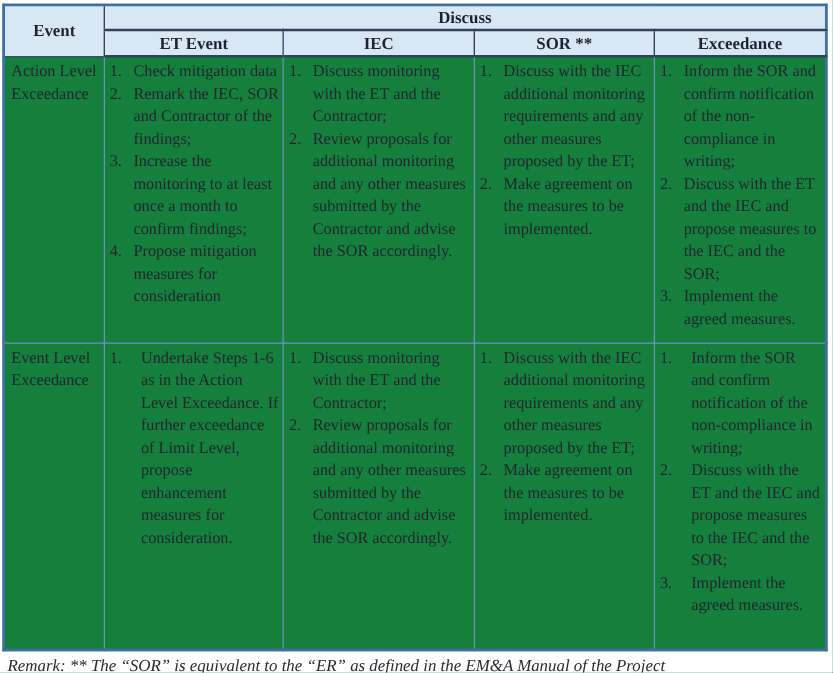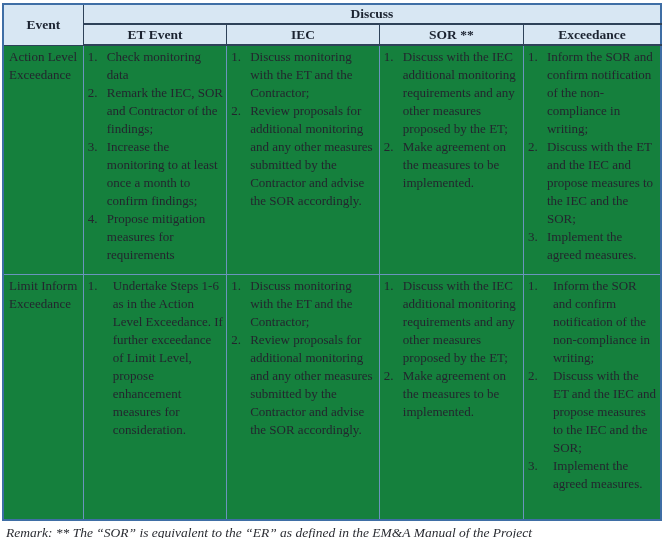--- a/index.html
+++ b/index.html
@@ -93,33 +93,33 @@
         <th>SOR **</th>
         <th>Exceedance</th>
       </tr>
     </thead>
     <tbody>
         <tr>
           <td class="event-cell">Action Level Exceedance</td>
           <td class="action-cell">
             <div class="li">
               <span class="num">1.</span>
-              <span class="txt">Check monitoring data</span>
+              <span class="txt">Check mitigation data</span>
             </div>
             <div class="li">
               <span class="num">2.</span>
               <span class="txt">Remark the IEC, SOR and Contractor of the findings;</span>
             </div>
             <div class="li">
               <span class="num">3.</span>
               <span class="txt">Increase the monitoring to at least once a month to confirm findings;</span>
             </div>
             <div class="li">
               <span class="num">4.</span>
-              <span class="txt">Propose mitigation measures for requirements</span>
+              <span class="txt">Propose mitigation measures for consideration</span>
             </div>
           </td>
           <td class="action-cell">
             <div class="li">
               <span class="num">1.</span>
               <span class="txt">Discuss monitoring with the ET and the Contractor;</span>
             </div>
             <div class="li">
               <span class="num">2.</span>
               <span class="txt">Review proposals for additional monitoring and any other measures submitted by the Contractor and advise the SOR accordingly.</span>
@@ -144,21 +144,21 @@
               <span class="num">2.</span>
               <span class="txt">Discuss with the ET and the IEC and propose measures to the IEC and the SOR;</span>
             </div>
             <div class="li">
               <span class="num">3.</span>
               <span class="txt">Implement the agreed measures.</span>
             </div>
           </td>
         </tr>
         <tr>
-          <td class="event-cell">Limit Inform Exceedance</td>
+          <td class="event-cell">Event Level Exceedance</td>
           <td class="action-cell">
             <div class="li">
               <span class="num">1.</span>
               <span class="txt">Undertake Steps 1-6 as in the Action Level Exceedance. If further exceedance of Limit Level, propose enhancement measures for consideration.</span>
             </div>
           </td>
           <td class="action-cell">
             <div class="li">
               <span class="num">1.</span>
               <span class="txt">Discuss monitoring with the ET and the Contractor;</span>

